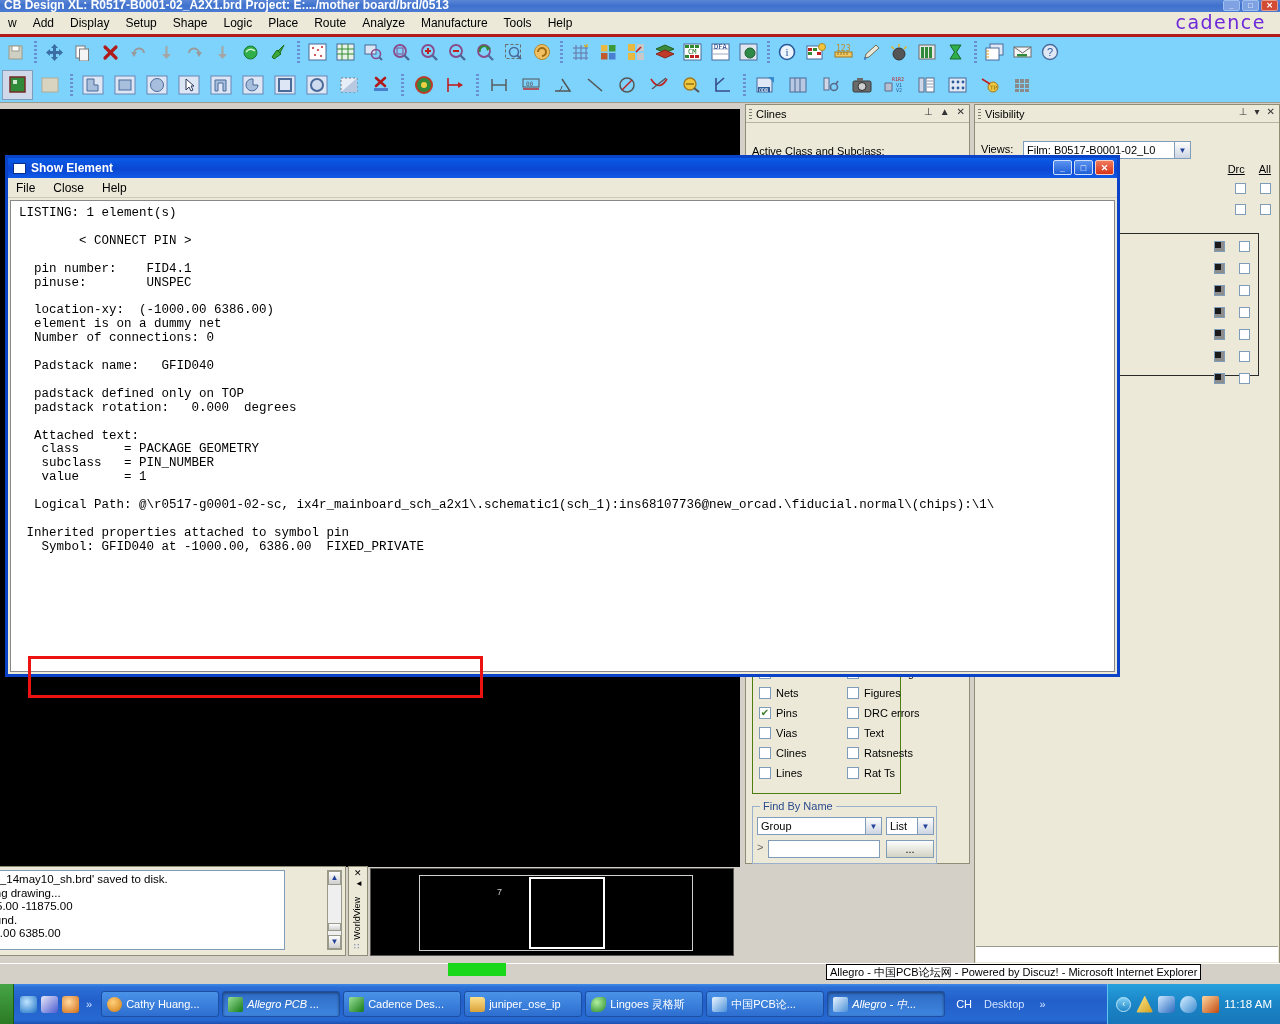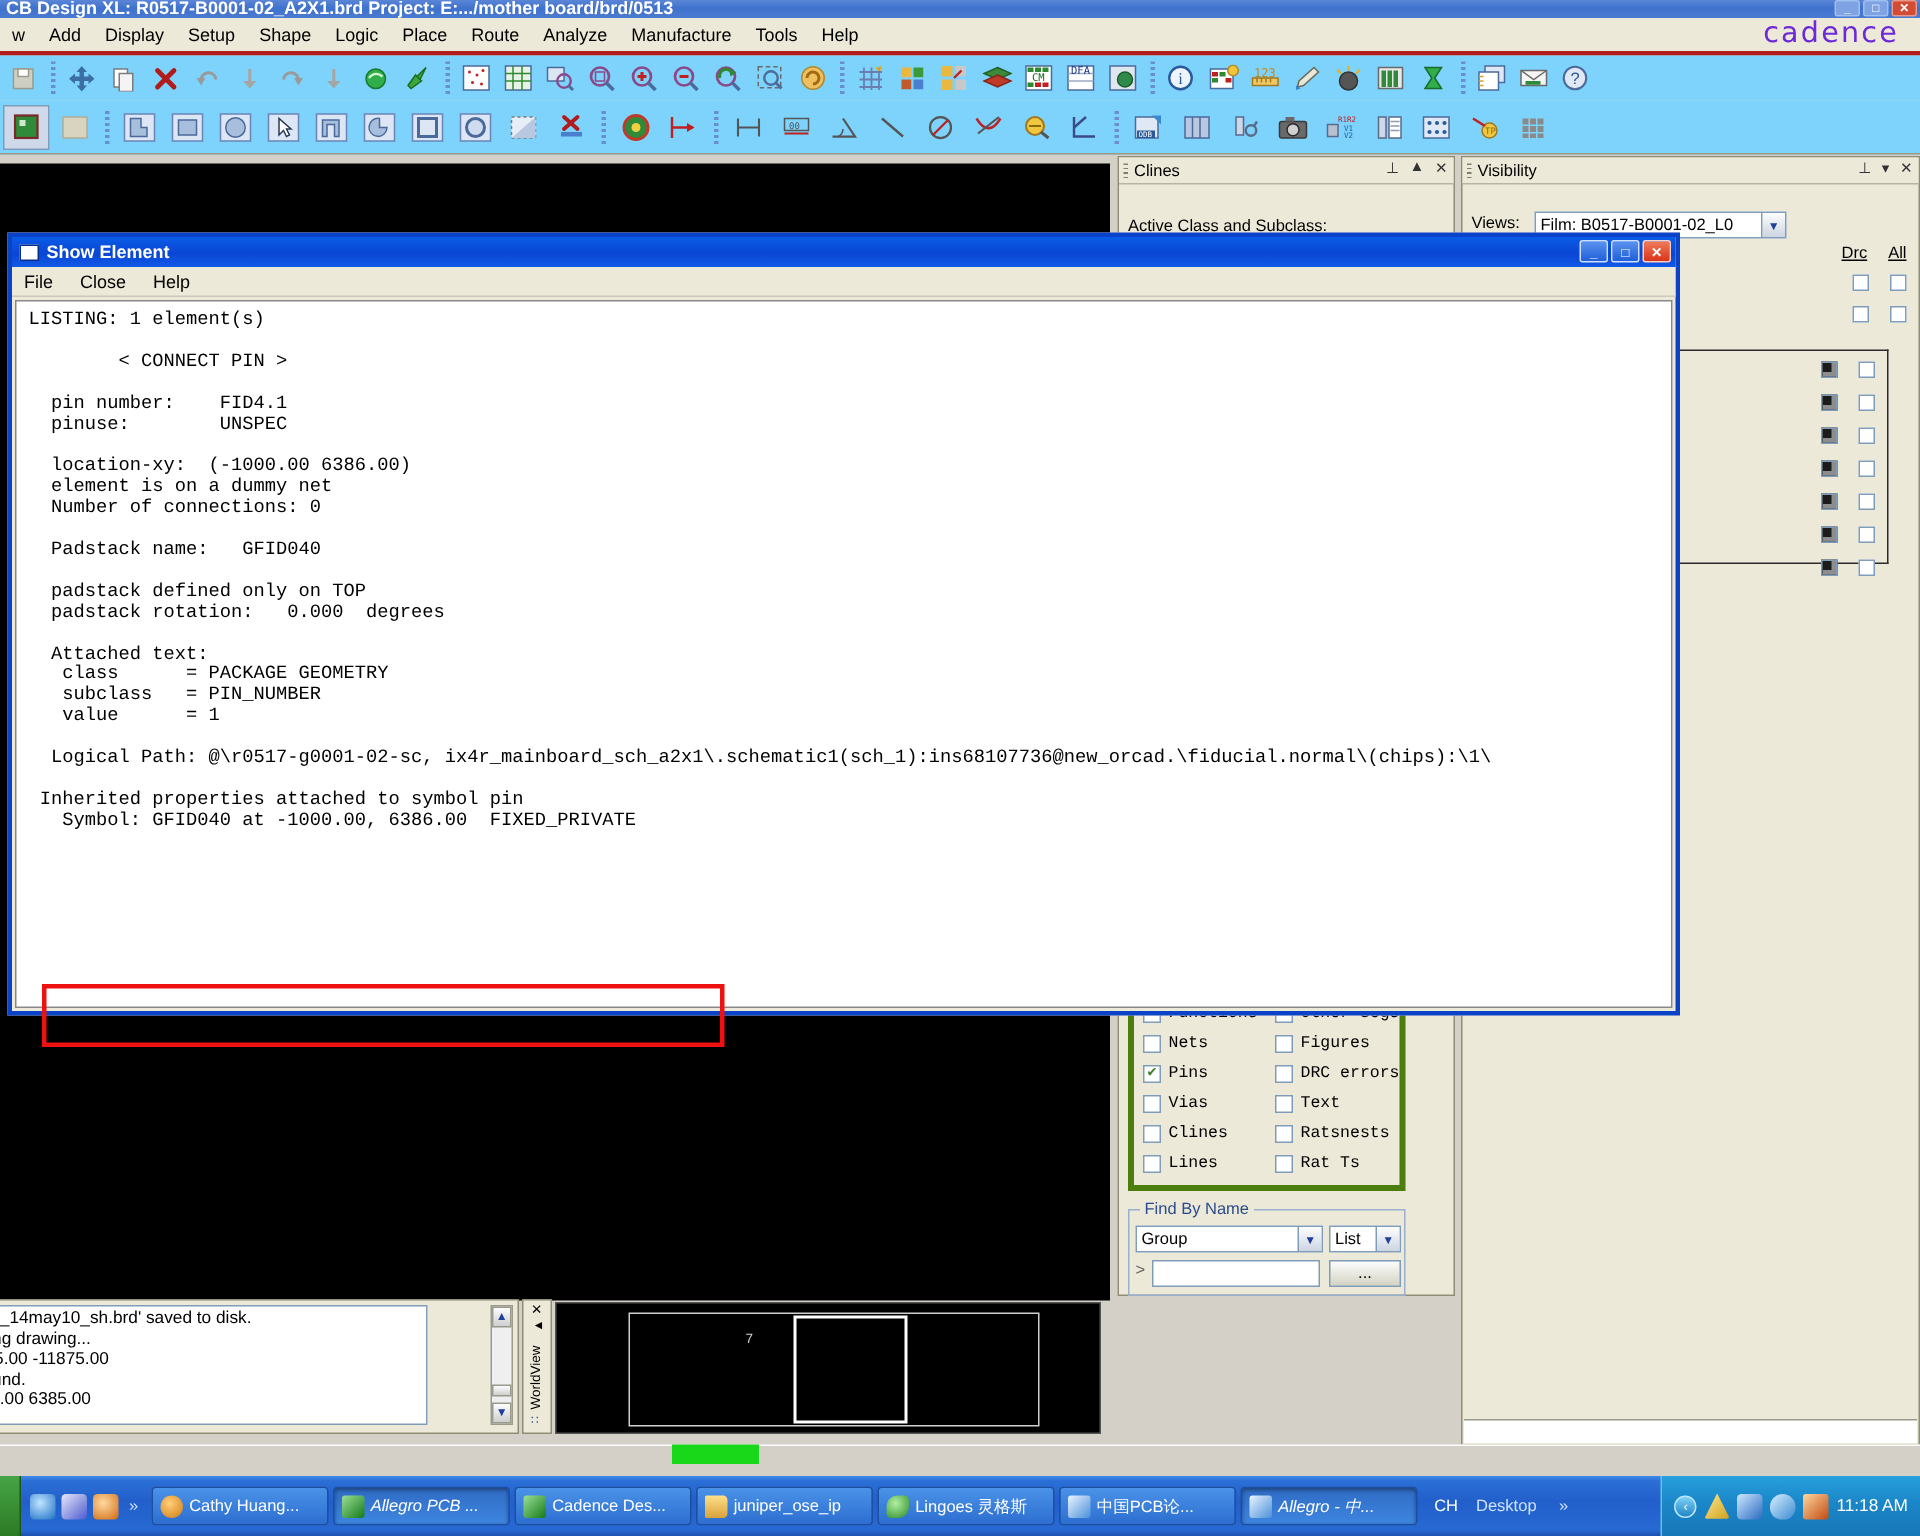--- a/index.html
+++ b/index.html
@@ -892,21 +892,21 @@
         <div style="display:flex; gap:14px;">
             <span class="chk-sq filled"></span>
             <span class="chk-sq"></span>
           </div>
       </div>
     </div>
 
     <div style="position:absolute; left:1px; right:1px; bottom:1px; height:16px; background:#fff; border-top:1px solid #9a9a8a;"></div>
   </div>
 
-  <div style="position:absolute; left:752px; top:662px; width:185px; height:132px; border:4px solid #4d7c0f;font-family:Liberation Mono, monospace;">
+  <div style="position:absolute; left:752px; top:662px; width:149px; height:132px; border:1px solid #4d7c0f;">
     <div style="position:absolute; left:6px; top:4px; display:grid; grid-template-columns: 88px 90px; row-gap:8px;">
       <div class="cb-row">
           <span class="cbx"></span>
           <span>Functions</span>
         </div>
       <div class="cb-row">
           <span class="cbx"></span>
           <span>Other Segs</span>
         </div>
       <div class="cb-row">
@@ -992,20 +992,21 @@
   <div class="worldview">
     <div class="wv-box" style="left:48px; top:6px; width:274px; height:76px;"></div>
     <div class="wv-inner" style="left:158px; top:8px; width:76px; height:72px; border-width:2px;"></div>
     <div style="position:absolute; left:126px; top:18px; color:#cfcfcf; font-size:9px;">7</div>
   </div>
 
   <div class="statusbar">
     <div class="status-coord">-895.00</div>
   </div>
   <div class="greenbar"></div>
+  <div class="ie-tooltip">Allegro - 中国PCB论坛网 - Powered by Discuz! - Microsoft Internet Explorer</div>
 
   <div id="show-element">
     <div class="dlg-title">
       <span class="micon"></span>
       <span>Show Element</span>
       <span class="btns">
         <span class="b">_</span>
         <span class="b">□</span>
         <span class="b close">✕</span>
       </span>

